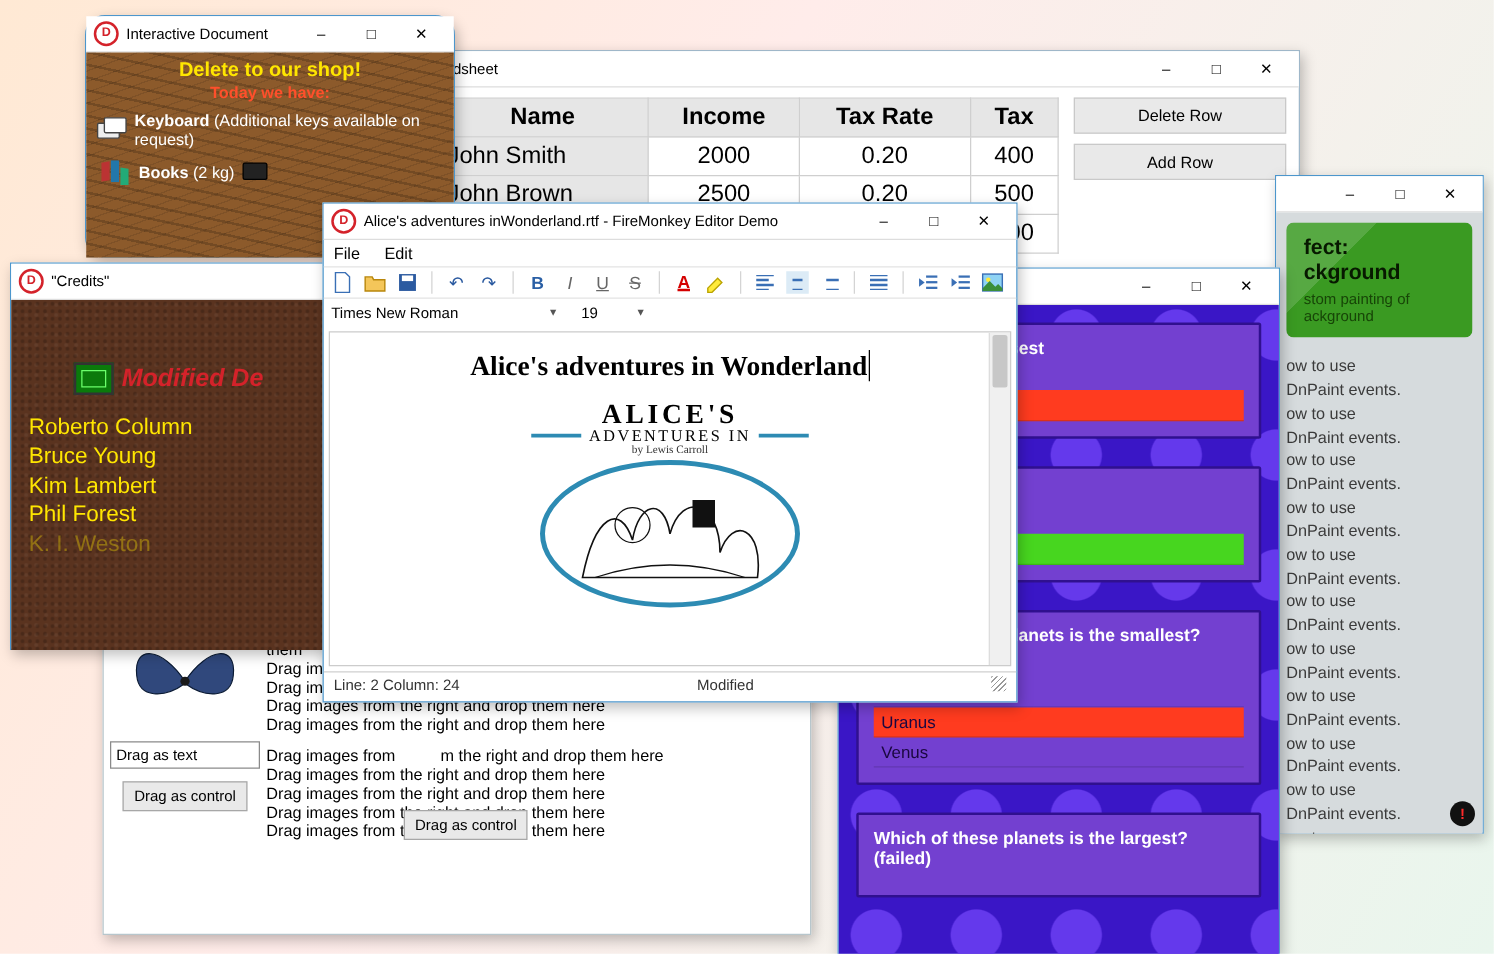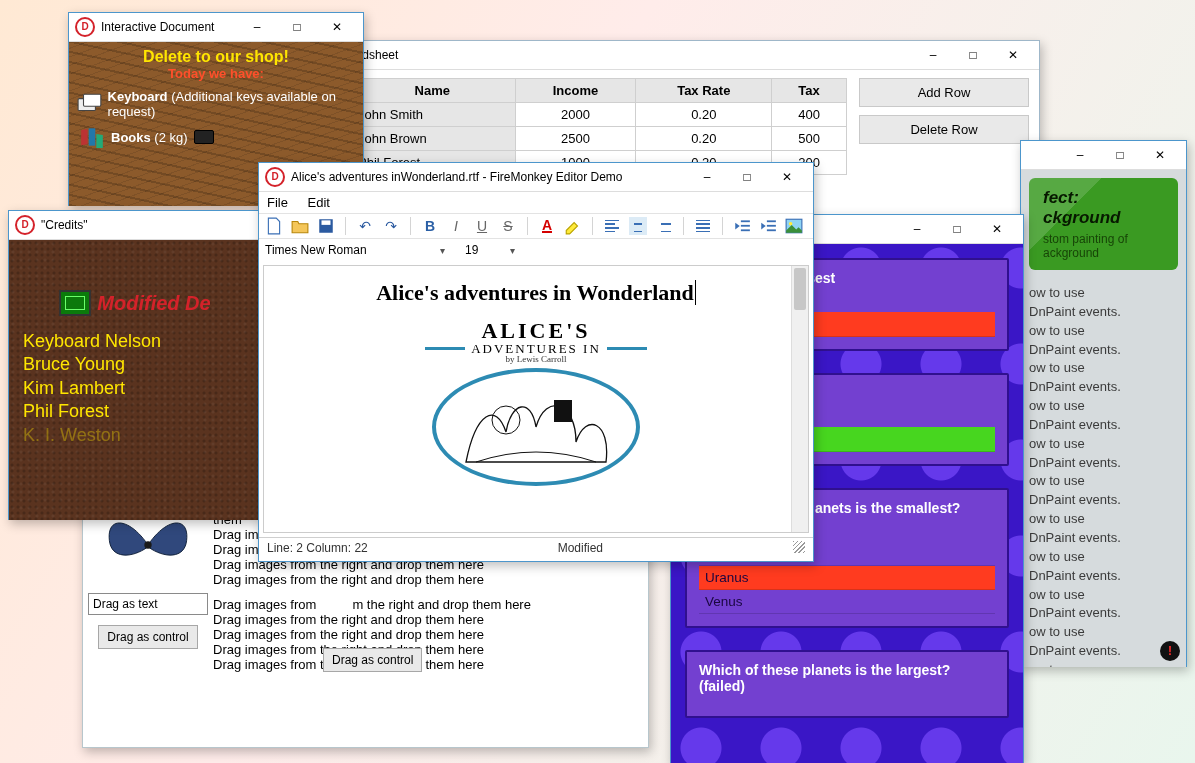--- a/index.html
+++ b/index.html
@@ -7,21 +7,21 @@
   .win{position:absolute;background:#fff;border:1px solid #4c96cc;box-shadow:2px 4px 10px rgba(0,0,0,0.25);}
   .titlebar{display:flex;align-items:center;height:28px;padding:0 6px;background:#fff;border-bottom:1px solid #ddd;white-space:nowrap;}
   .titlebar .app-icon{width:16px;height:16px;border-radius:50%;background:#fff;border:2px solid #d4222a;display:flex;align-items:center;justify-content:center;margin-right:6px;flex-shrink:0;}
   .titlebar .app-icon::after{content:"D";color:#d4222a;font-weight:bold;font-size:10px;line-height:1;}
   .titlebar .title{flex:1;font-size:12px;color:#000;overflow:hidden;text-overflow:ellipsis;}
   .winbtns{display:flex;gap:0;}
   .winbtn{width:40px;height:23px;display:flex;align-items:center;justify-content:center;font-family:sans-serif;}
   
   .ssbody{padding:8px 10px;display:flex;gap:12px;}
   table.ss{border-collapse:collapse;flex:1;}
-  table.ss th,table.ss td{border:1px solid #cfcfcf;padding:4px 8px;font-size:13px;text-align:center;}
+  table.ss th,table.ss td{border:1px solid #cfcfcf;padding:4px 8px;font-size:19px;text-align:center;}
   table.ss th{background:#e6e6e6;font-weight:bold;}
   table.ss td.name{background:#e6e6e6;text-align:left;}
   .ssbtns{display:flex;flex-direction:column;gap:8px;width:170px;}
   .ssbtns button{padding:6px 0;background:#e9e9e9;border:1px solid #c9c9c9;font-size:13px;}
   
   .shop-body{background:#8c5a2b;background-image:repeating-linear-gradient(12deg,rgba(0,0,0,0.18) 0 2px,transparent 2px 10px),repeating-linear-gradient(-20deg,rgba(0,0,0,0.1) 0 1px,transparent 1px 8px);color:#fff;padding:6px 8px 12px 8px;font-size:13px;height:calc(100% - 28px);box-sizing:border-box;}
   .shop-title{text-align:center;color:#ffe600;font-weight:bold;font-size:16px;}
   .shop-sub{text-align:center;color:#ff4f2b;font-weight:bold;font-size:13px;margin-bottom:8px;}
   .shop-item{display:flex;align-items:center;margin:6px 0;}
   .shop-item .icn{width:30px;height:24px;display:flex;align-items:center;justify-content:center;margin-right:4px;}
@@ -29,21 +29,21 @@
   
   .credits-body{background:#5a331f;background-image:radial-gradient(rgba(0,0,0,0.2) 1px,transparent 2px),radial-gradient(rgba(255,255,255,0.05) 1px,transparent 2px);background-size:6px 6px,8px 8px;padding:10px 14px;height:calc(100% - 28px);box-sizing:border-box;overflow:hidden;}
   .credits-hdr{display:flex;align-items:center;justify-content:center;margin:40px 0 14px 0;}
   .credits-hdr .chip{width:28px;height:22px;background:#0b7a0b;border:2px solid #333;margin-right:6px;position:relative;}
   .credits-hdr .chip::after{content:"";position:absolute;inset:4px;border:1px solid #6bff6b;}
   .credits-hdr .t{font-style:italic;font-weight:bold;color:#d4222a;font-size:20px;}
   .credit-line{color:#ffe600;font-size:18px;line-height:1.3;}
   
   .op-body{background:#d6dbdd;padding:8px;height:calc(100% - 28px);box-sizing:border-box;overflow:hidden;position:relative;}
   .op-card{background:#3a9a22;background-image:linear-gradient(135deg,rgba(255,255,255,0.15) 0 30%,transparent 30%);color:#071900;padding:10px 14px;border-radius:6px;margin-bottom:14px;}
-  .op-card .h{font-weight:bold;font-style:italic;font-size:17px;}
+  .op-card .h{font-weight:bold;font-size:17px;}
   .op-card .s{font-size:12px;color:#174507;margin-top:4px;}
   .op-line{color:#3b3b3b;font-size:13px;line-height:1.45;}
   .op-err{position:absolute;right:6px;bottom:6px;width:20px;height:20px;border-radius:50%;background:#111;display:flex;align-items:center;justify-content:center;color:#ff2a2a;font-weight:bold;}
   
   .quiz-body{background:#3a16c6;padding:14px 14px;height:calc(100% - 28px);box-sizing:border-box;overflow:hidden;position:relative;}
   .alien-bg{position:absolute;inset:0;background:radial-gradient(circle at 30px 24px,#6a3df0 20px,transparent 21px),radial-gradient(circle at 110px 24px,#6a3df0 20px,transparent 21px),radial-gradient(circle at 190px 24px,#6a3df0 20px,transparent 21px);background-size:160px 96px;opacity:0.9;}
   .qcard{position:relative;background:#7340d0;border:2px solid #30108f;margin-bottom:22px;padding:10px 12px 12px 12px;color:#efe6ff;border-radius:2px;}
   .qtitle{color:#fff;font-weight:bold;font-size:14px;margin-bottom:10px;}
   .qopt{padding:4px 6px;font-size:13.5px;color:#1a0740;border-bottom:1px solid rgba(0,0,0,0.15);}
   .qopt.hl-red{background:#ff3b1f;color:#1a0740;}
@@ -125,22 +125,22 @@
           </tr>
       <tr>
             <td class="name">Phil Forest</td>
             <td>1000</td>
             <td>0.20</td>
             <td>200</td>
           </tr>
     </tbody>
       </table>
     <div class="ssbtns">
+      <button>Delete Row</button>
       <button>Add Row</button>
-      <button>Delete Row</button>
     </div>
   </div>
 </div>
 
 <div class="win" style="left:1020px;top:140px;width:165px;height:525px;">
   <div class="titlebar">
     <span class="title"></span>
     <div class="winbtns">
       <div class="winbtn">–</div>
       <div class="winbtn">□</div>
@@ -202,21 +202,21 @@
       <div class="drag-line" style="white-space:pre;">Drag images from          m the right and drop them here</div>
       <div class="drag-line">Drag images from the right and drop them here</div>
       <div class="drag-line">Drag images from the right and drop them here</div>
       <div class="drag-line">Drag images from the right and drop them here</div>
       <div class="drag-line">Drag images from the right and drop them here</div>
       <button class="float-btn" style="left:110px;top:140px;">Drag as control</button>
     </div>
   </div>
 </div>
 
-<div class="win" style="left:68px;top:12px;width:294px;height:192px;">
+<div class="win" style="left:68px;top:12px;width:294px;height:192px;border-radius:16px;">
   <div class="titlebar">
     <span class="app-icon"></span>
     <span class="title">Interactive Document</span>
     <div class="winbtns">
       <div class="winbtn">–</div>
       <div class="winbtn">□</div>
       <div class="winbtn close">✕</div>
     </div>
   </div>
   <div class="shop-body">
@@ -248,21 +248,21 @@
 <div class="win" style="left:8px;top:210px;width:252px;height:308px;">
   <div class="titlebar">
     <span class="app-icon"></span>
     <span class="title">"Credits"</span>
   </div>
   <div class="credits-body">
     <div class="credits-hdr">
       <span class="chip"></span>
       <span class="t">Modified De</span>
     </div>
-    <div class="credit-line">Keyboard Nelson</div>
+    <div class="credit-line">Roberto Column</div>
     <div class="credit-line">Bruce Young</div>
     <div class="credit-line">Kim Lambert</div>
     <div class="credit-line">Phil Forest</div>
     <div class="credit-line" style="opacity:.35;">K. I. Weston</div>
   </div>
 </div>
 
 <div class="win" style="left:670px;top:214px;width:352px;height:548px;">
   <div class="titlebar">
     <span class="title"></span>
@@ -429,17 +429,17 @@
         <circle cx="70" cy="48" r="14" fill="none" stroke="#111"></circle>
         <rect x="118" y="28" width="18" height="22" fill="#111"></rect>
         <path d="M40 90 Q100 70 160 90" fill="none" stroke="#111"></path>
       </svg>
     </div>
     <div class="docscroll">
         <div class="thumb"></div>
       </div>
   </div>
   <div class="status">
-    <span>Line: 2 Column: 22</span>
+    <span>Line: 2 Column: 24</span>
     <span>Modified</span>
     <span class="grip"></span>
   </div>
 </div>
 
 </body></html>

